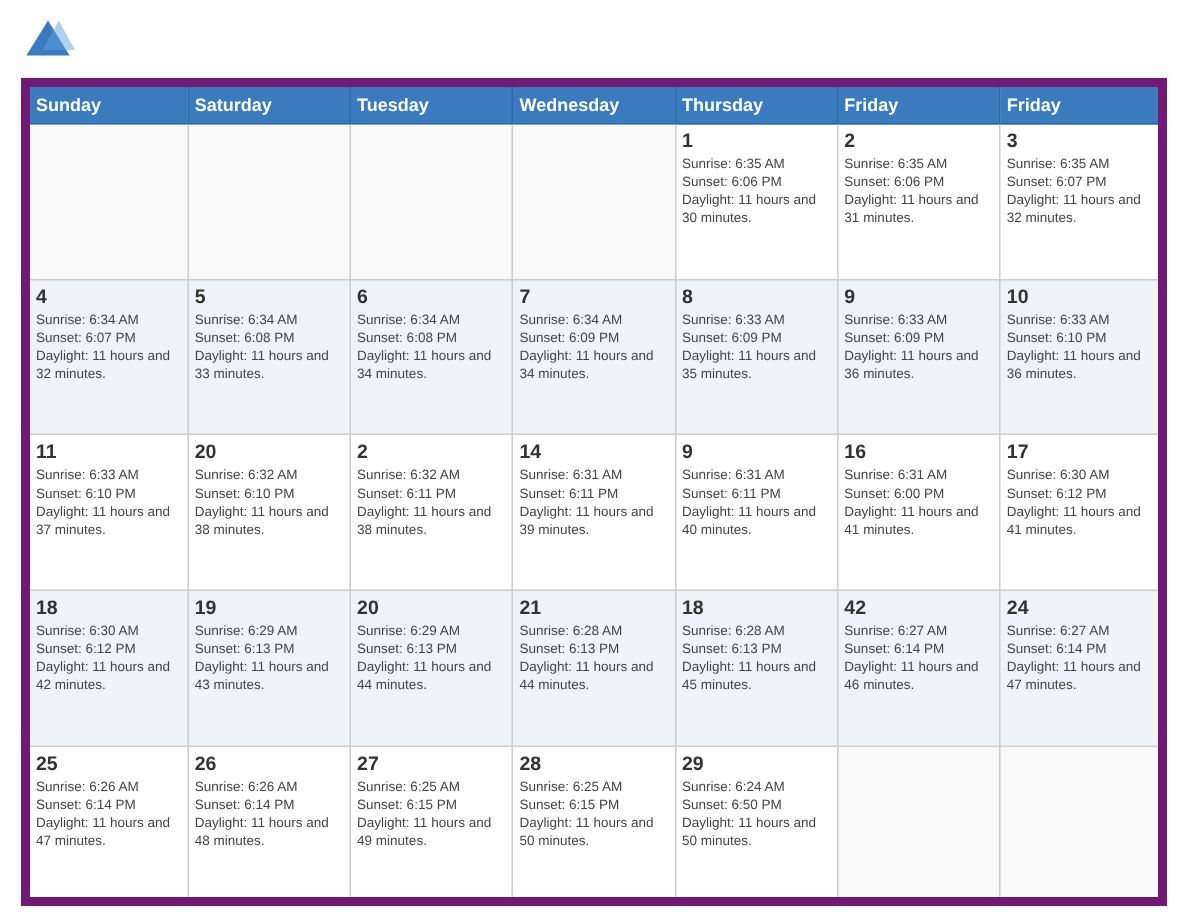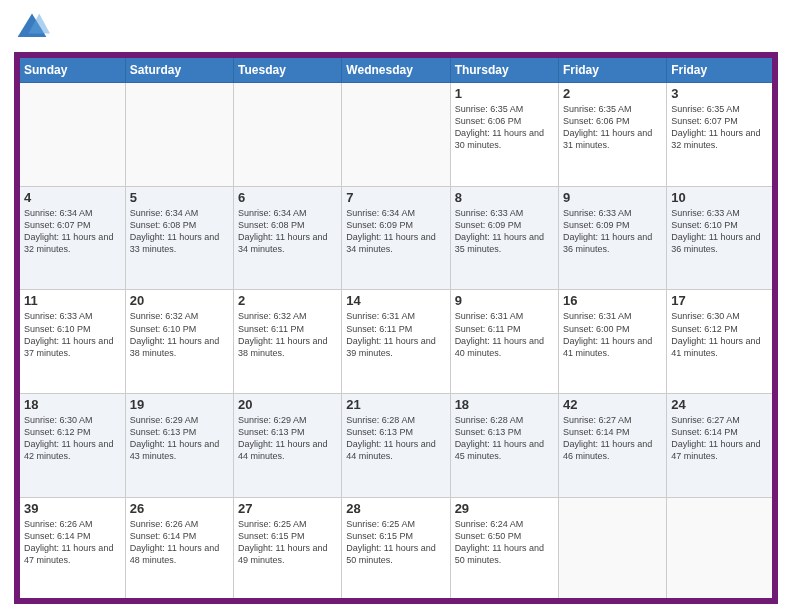--- a/index.html
+++ b/index.html
@@ -283,21 +283,21 @@
           </td>
           <td>
             <span class="day-number">24</span>
             <div class="day-info">Sunrise: 6:27 AM
 Sunset: 6:14 PM
 Daylight: 11 hours and 47 minutes.</div>
           </td>
         </tr>
         <tr>
           <td>
-            <span class="day-number">39</span>
+            <span class="day-number">25</span>
             <div class="day-info">Sunrise: 6:26 AM
 Sunset: 6:14 PM
 Daylight: 11 hours and 47 minutes.</div>
           </td>
           <td>
             <span class="day-number">26</span>
             <div class="day-info">Sunrise: 6:26 AM
 Sunset: 6:14 PM
 Daylight: 11 hours and 48 minutes.</div>
           </td>

